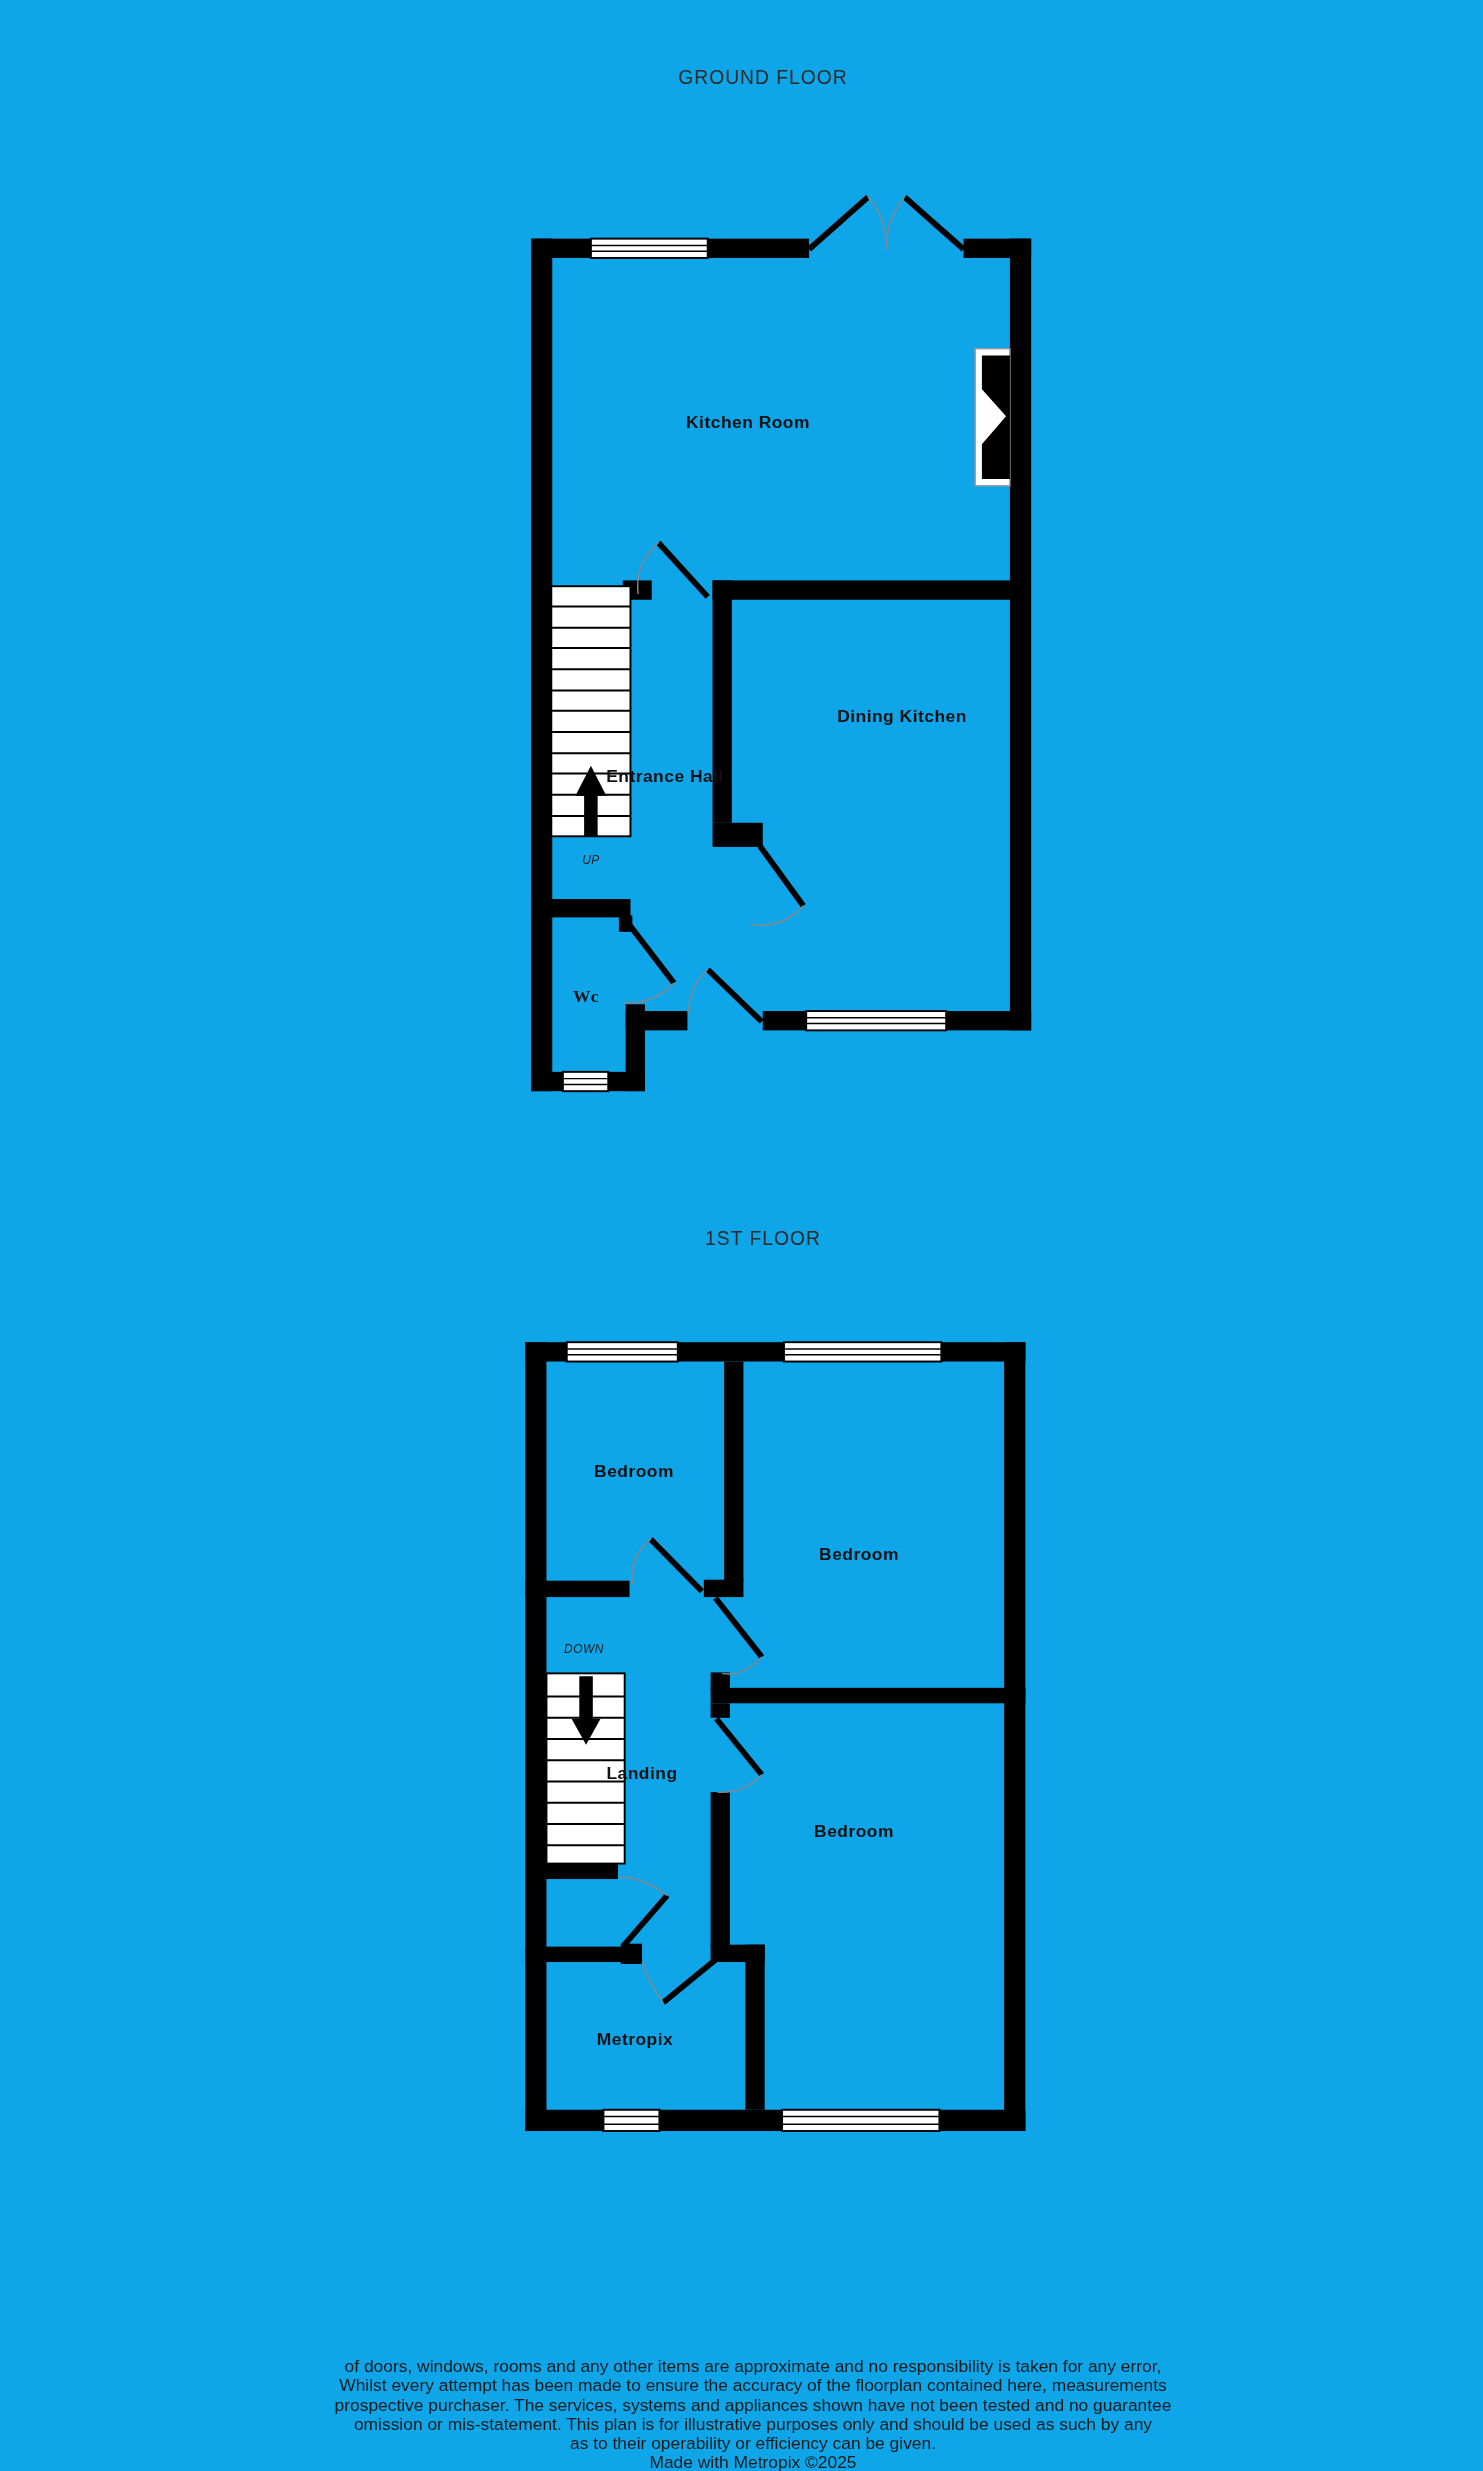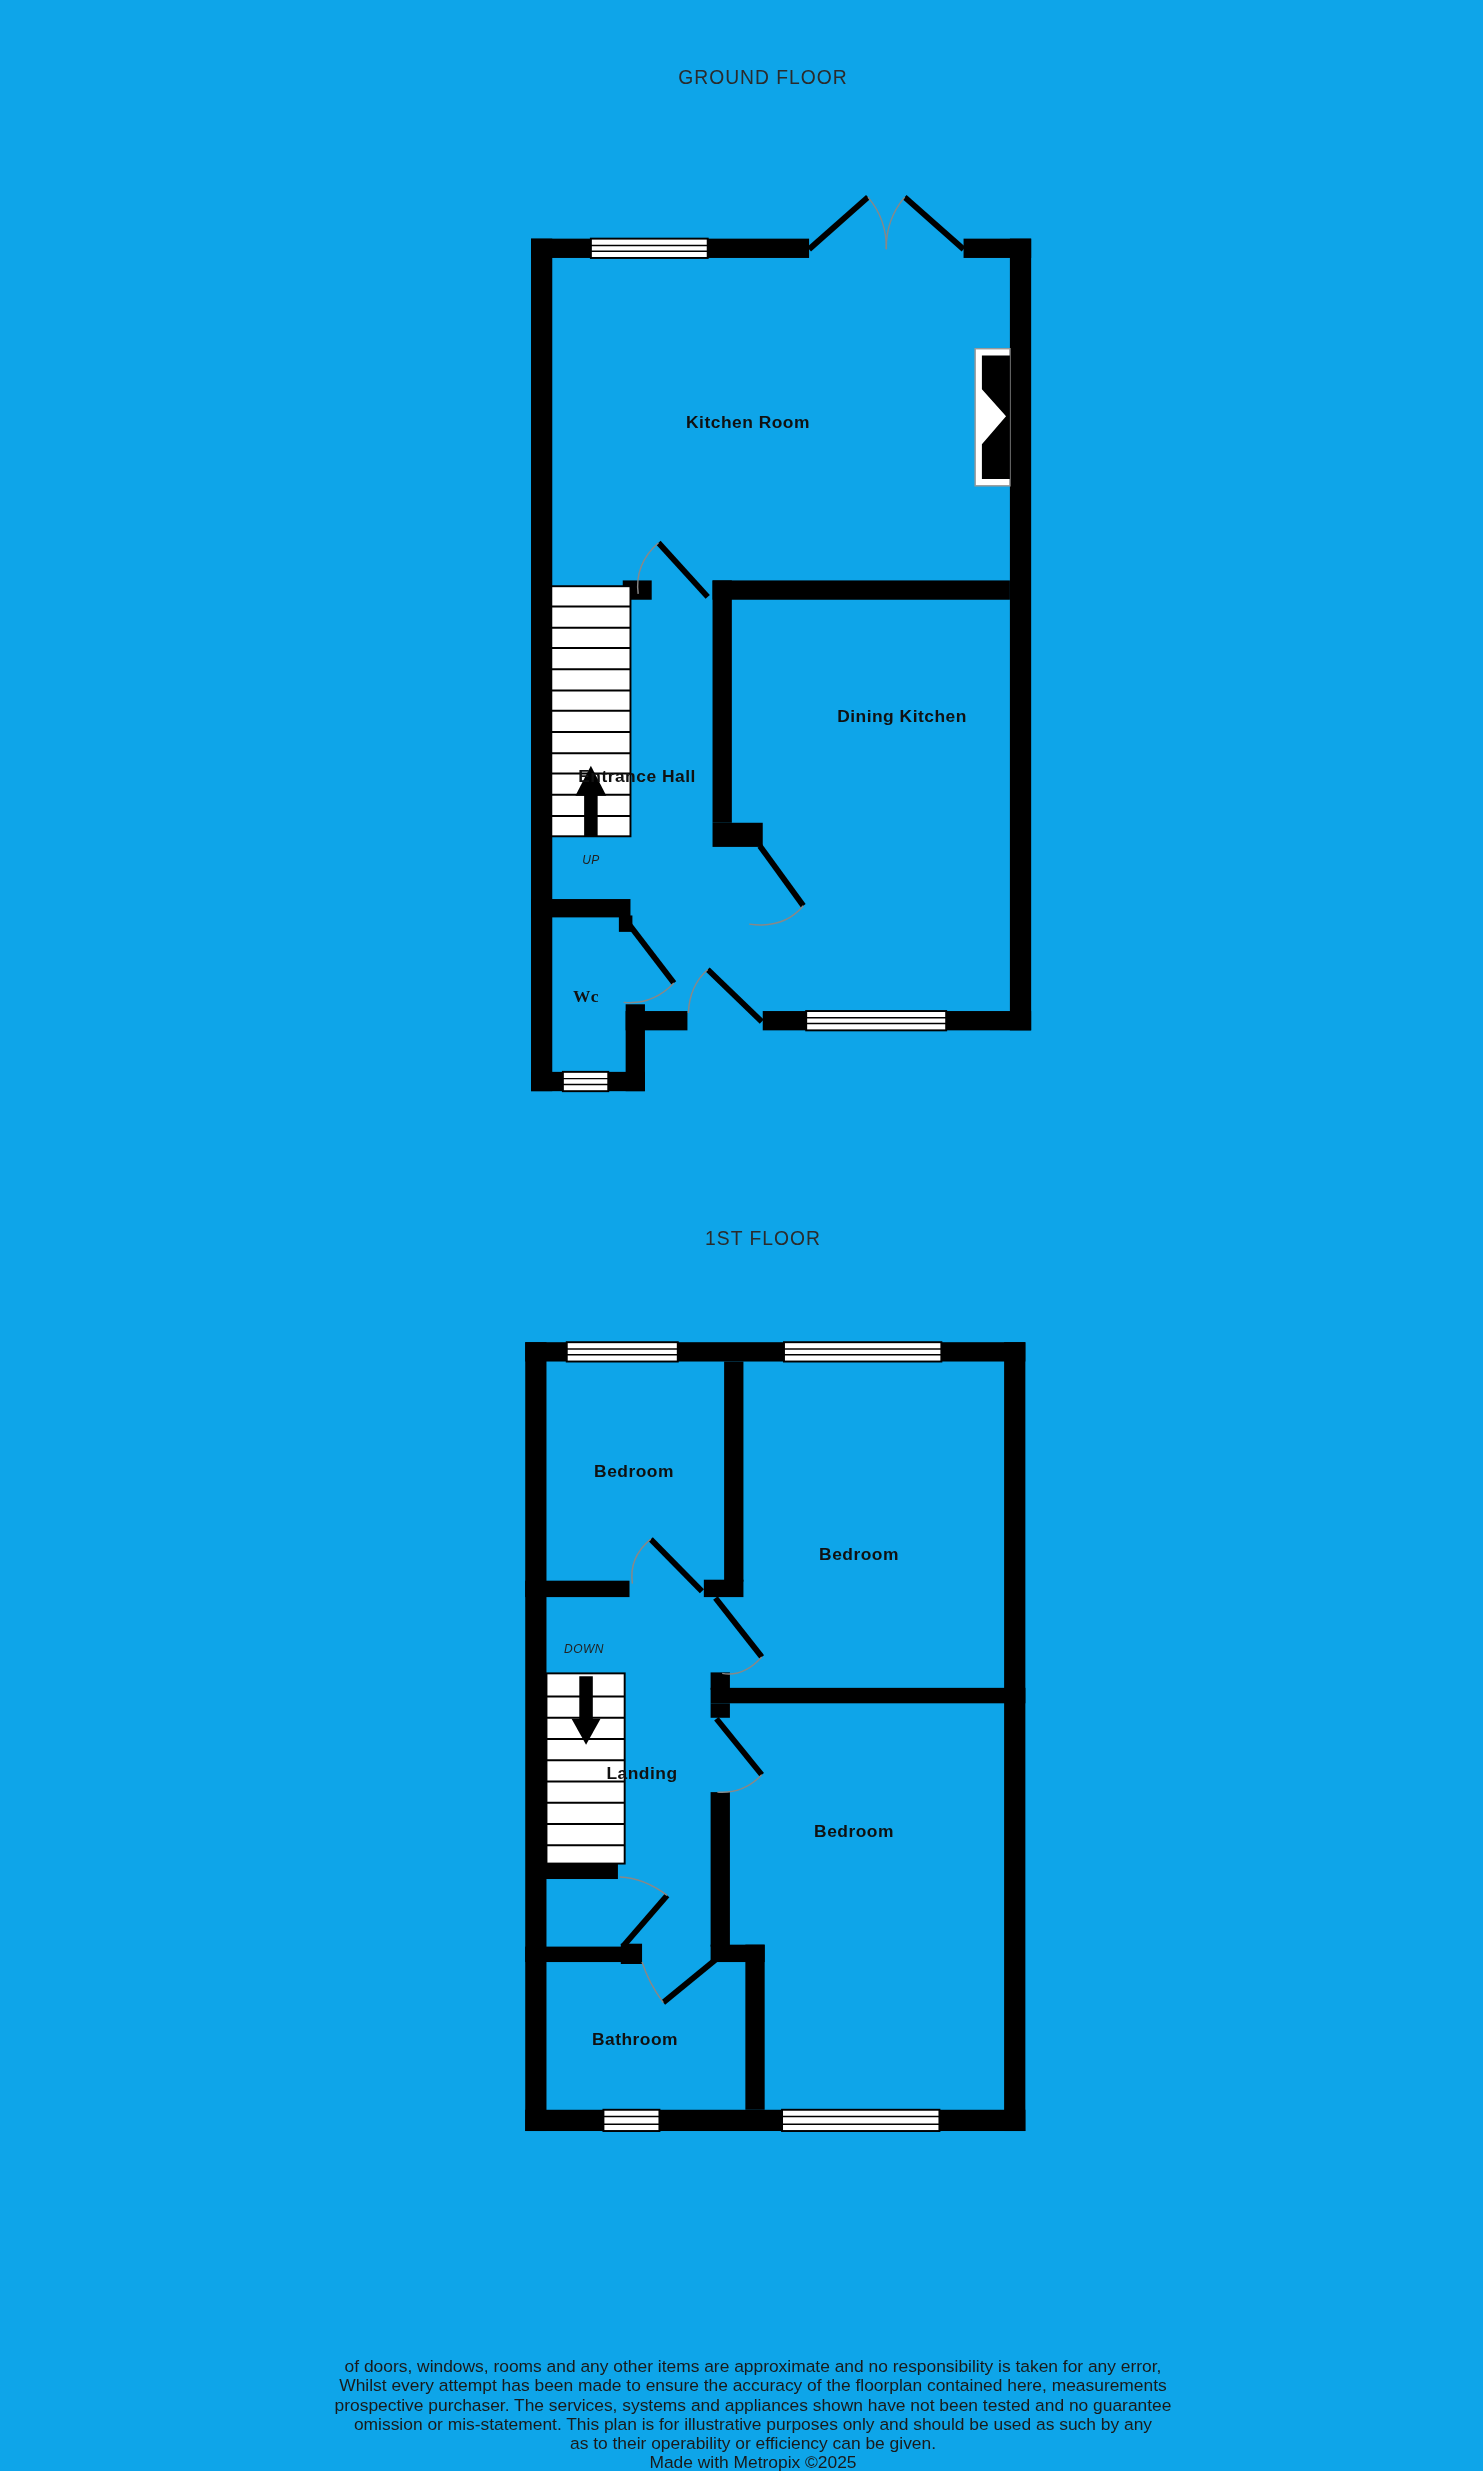--- a/index.html
+++ b/index.html
@@ -236,31 +236,31 @@
           <rect x="600" y="1736" width="14" height="46"></rect>
           <polygon points="592,1780 622,1780 607,1807"></polygon>
         </g>
       </g>
     </g>
   </svg>
 
   <div class="lbl floor-title" style="left:763px;top:78px;">GROUND FLOOR</div>
   <div class="lbl room" style="left:748px;top:422px;">Kitchen Room</div>
   <div class="lbl room" style="left:902px;top:716px;">Dining Kitchen</div>
-  <div class="lbl room" style="left:637px;top:776px;">Entrance Hall</div>
+  <div class="lbl room" style="left:665px;top:776px;">Entrance Hall</div>
   <div class="lbl stairdir" style="left:591px;top:860px;">UP</div>
   <div class="lbl room" style="left:586px;top:996px;font-family:Liberation Serif, serif;">Wc</div>
 
   <div class="lbl floor-title" style="left:763px;top:1239px;">1ST FLOOR</div>
   <div class="lbl room" style="left:634px;top:1471px;">Bedroom</div>
   <div class="lbl room" style="left:859px;top:1554px;">Bedroom</div>
   <div class="lbl stairdir" style="left:584px;top:1649px;">DOWN</div>
   <div class="lbl room" style="left:642px;top:1773px;">Landing</div>
   <div class="lbl room" style="left:854px;top:1831px;">Bedroom</div>
-  <div class="lbl room" style="left:635px;top:2039px;">Bathroom</div>
+  <div class="lbl room" style="left:635px;top:2039px;">Metropix</div>
 
   <div class="footer">
     <div>of doors, windows, rooms and any other items are approximate and no responsibility is taken for any error,</div>
     <div>Whilst every attempt has been made to ensure the accuracy of the floorplan contained here, measurements</div>
     <div>prospective purchaser. The services, systems and appliances shown have not been tested and no guarantee</div>
     <div>omission or mis-statement. This plan is for illustrative purposes only and should be used as such by any</div>
     <div>as to their operability or efficiency can be given.</div>
     <div>Made with Metropix ©2025</div>
   </div>
 

